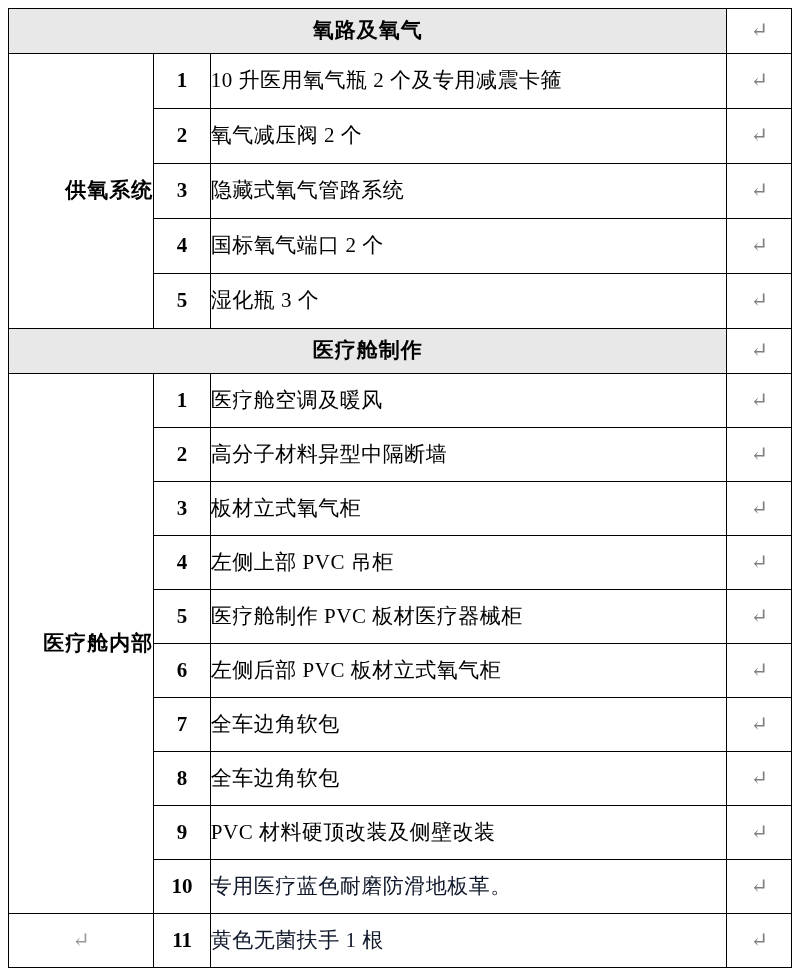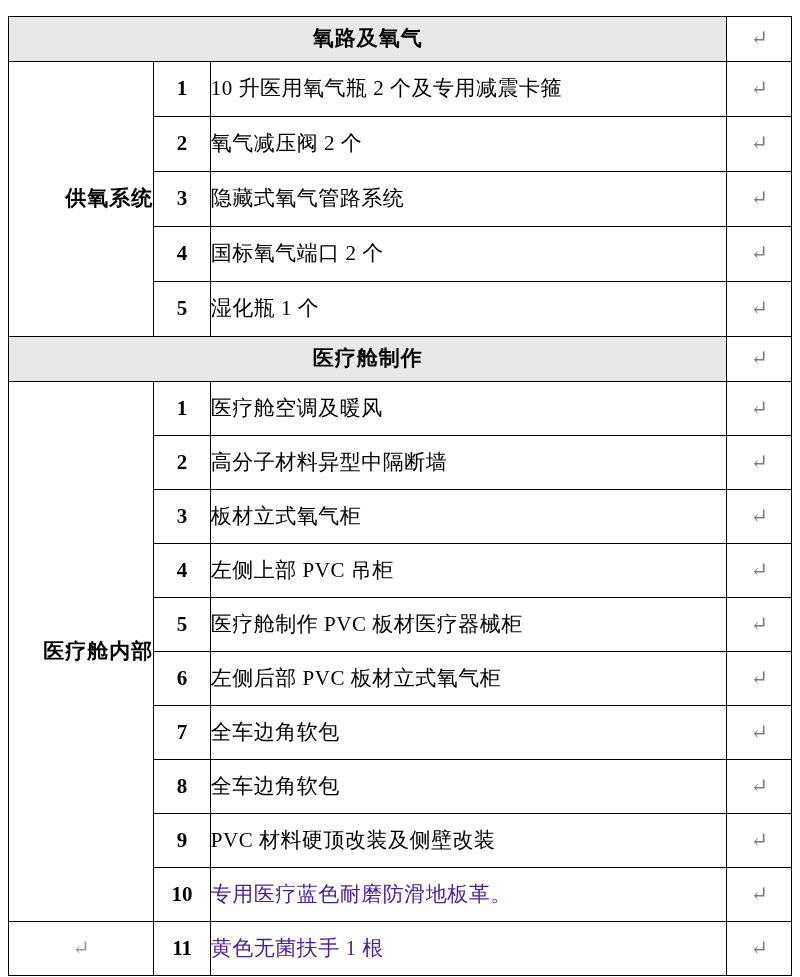--- a/index.html
+++ b/index.html
@@ -17,21 +17,21 @@
   .doc {
     width: 800px;
     height: 977px;
     position: relative;
     box-sizing: border-box;
   }
   table.spec {
     border-collapse: collapse;
     width: 784px;
     margin-left: 8px;
-    margin-top: 16px;
+    margin-top: 8px;
     table-layout: fixed;
   }
   table.spec td {
     border: 1px solid #000000;
     padding: 0;
     vertical-align: middle;
     font-size: 21px;
     line-height: 1.2;
   }
   
@@ -72,21 +72,21 @@
     color: #808080;
     font-size: 13px;
   }
   .row-h {
     height: 55px;
   }
   .row-h-sm {
     height: 54px;
   }
   .red {
-    color: #4c1d95;
+    color: #0f172a;
   }
   .blank-cell {
     text-align: center;
     color: #9a9a9a;
     font-size: 13px;
   }
 </style>
 </head>
 <body>
 
@@ -121,21 +121,21 @@
         <td class="desc-cell">隐藏式氧气管路系统</td>
         <td class="mark-cell">↵</td>
       </tr>
       <tr class="row-h">
         <td class="num-cell">4</td>
         <td class="desc-cell">国标氧气端口 2 个</td>
         <td class="mark-cell">↵</td>
       </tr>
       <tr class="row-h">
         <td class="num-cell">5</td>
-        <td class="desc-cell">湿化瓶 1 个</td>
+        <td class="desc-cell">湿化瓶 3 个</td>
         <td class="mark-cell">↵</td>
       </tr>
 
       <tr>
         <td class="section-head" colspan="3">医疗舱制作</td>
         <td class="mark-cell">↵</td>
       </tr>
 
       <tr class="row-h-sm">
         <td class="cat-cell" rowspan="10">医疗舱内部</td>

